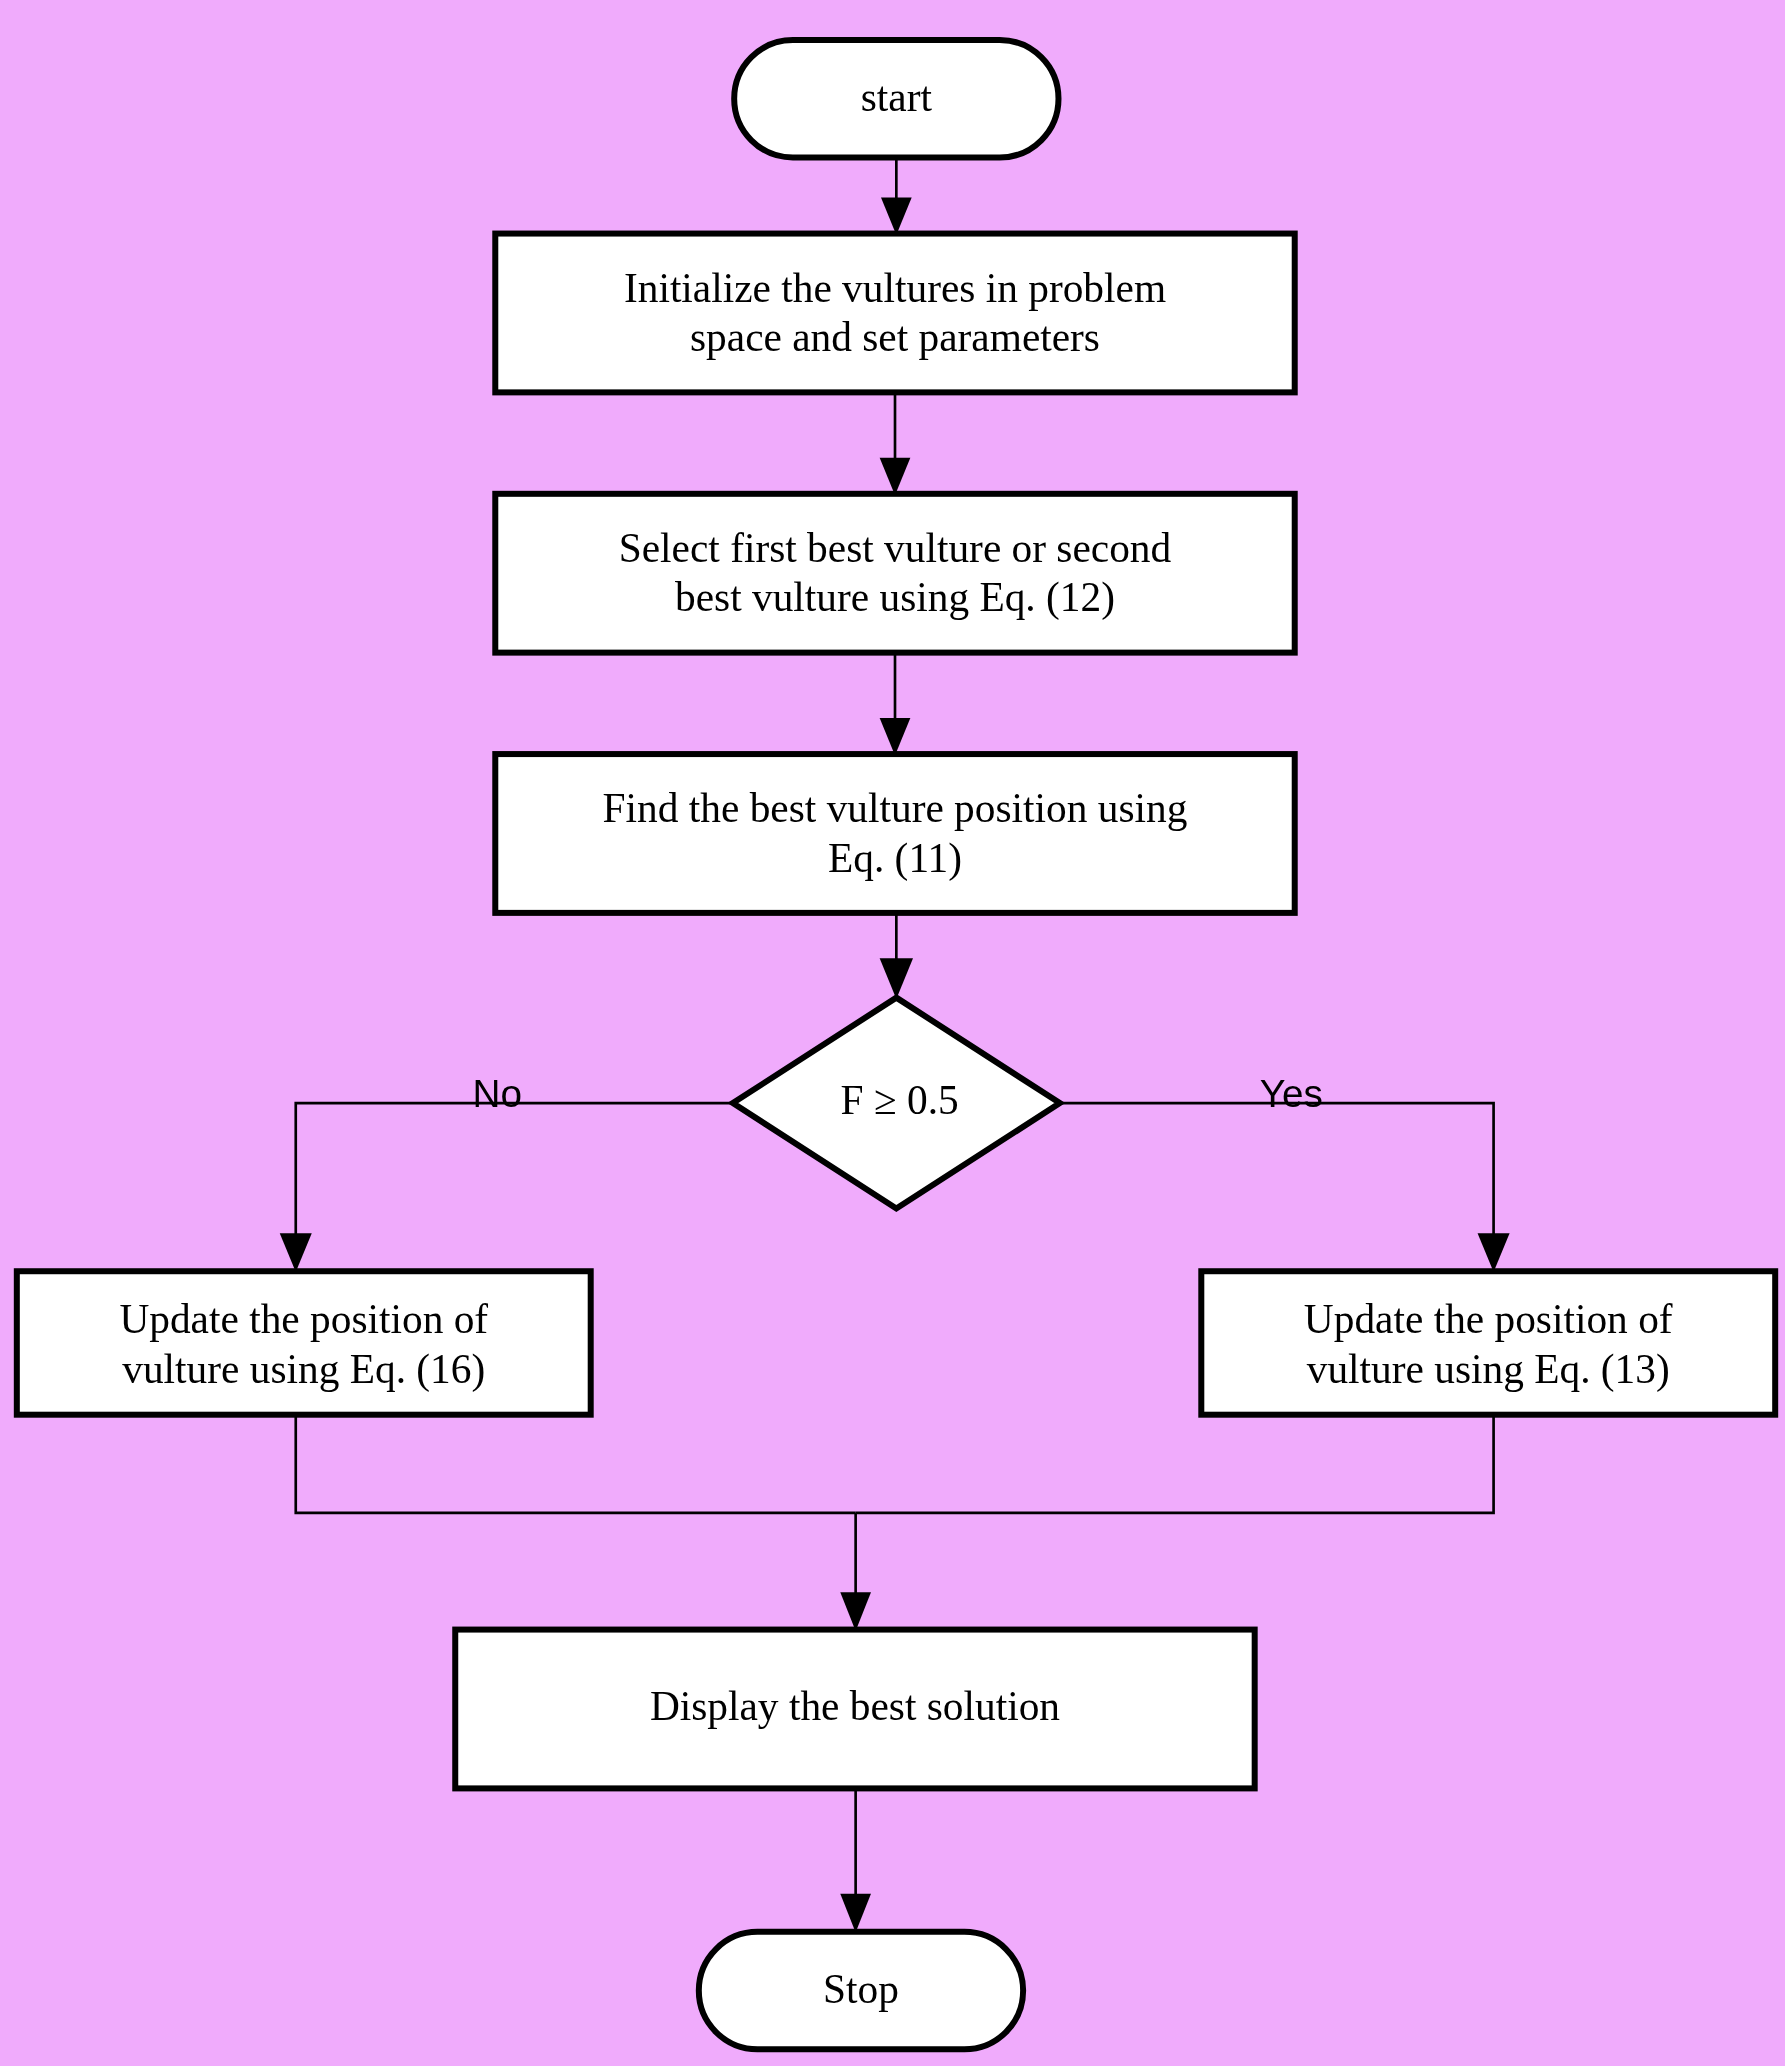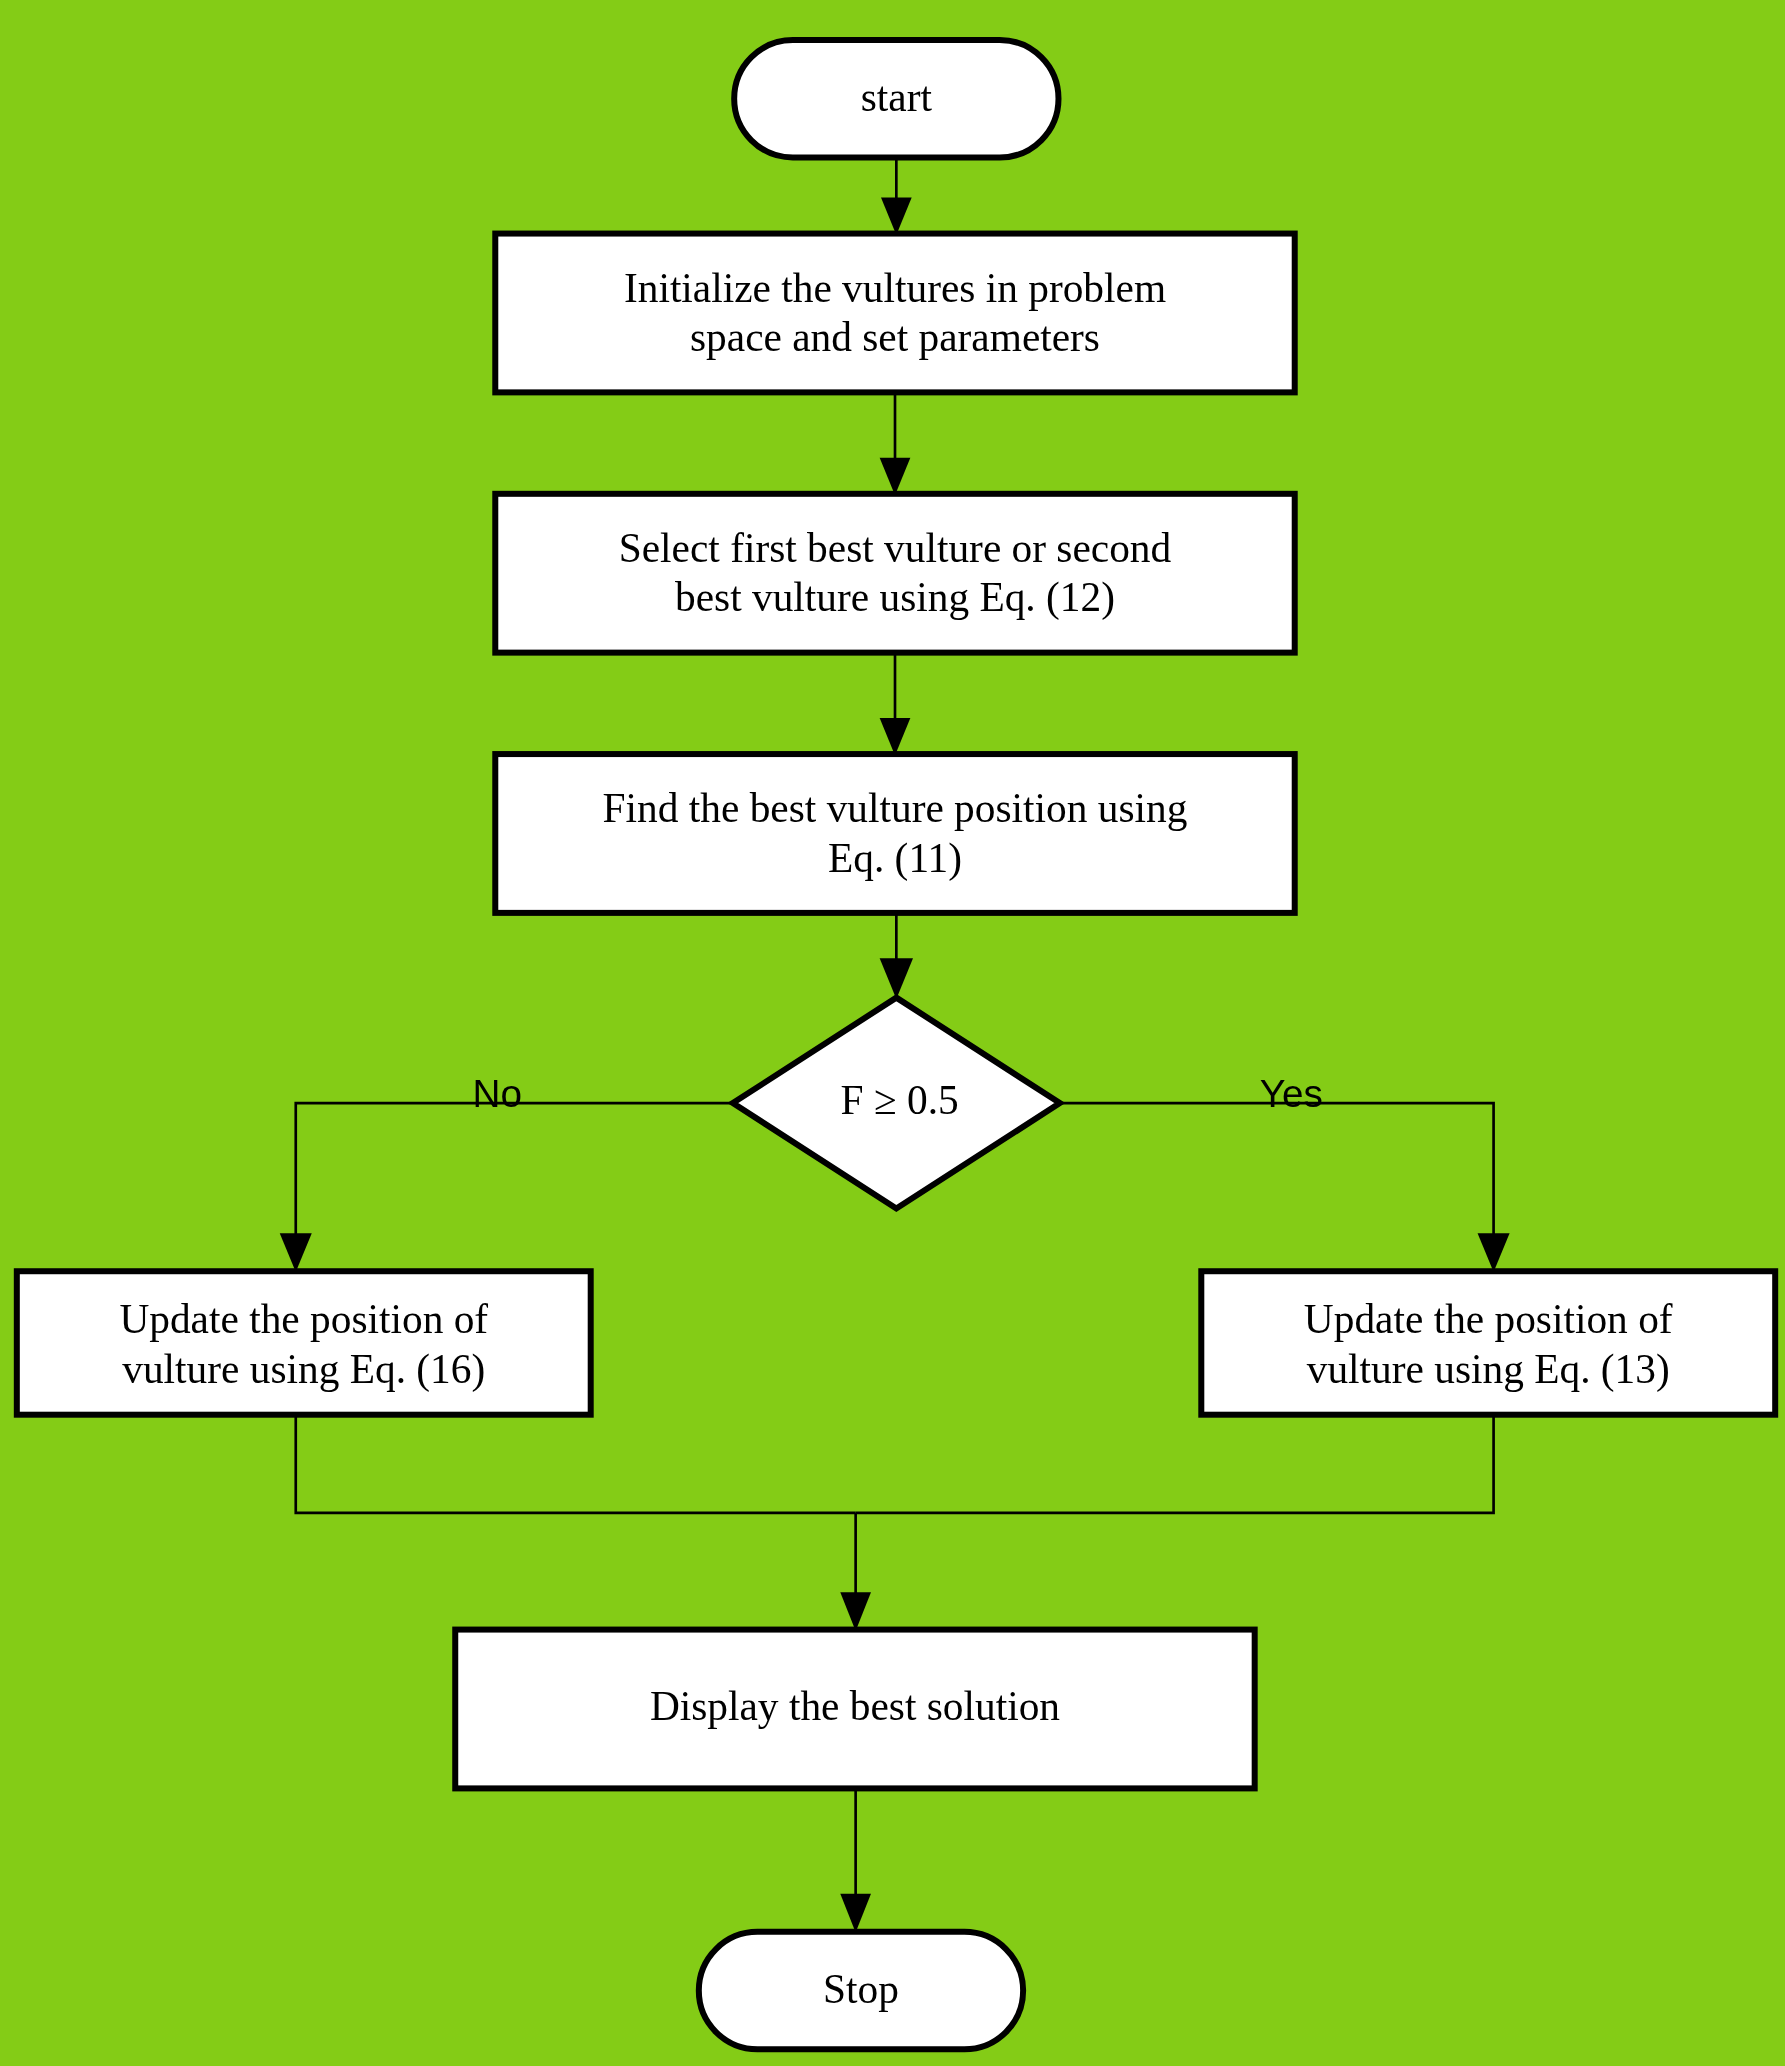--- a/index.html
+++ b/index.html
@@ -5,21 +5,21 @@
 <style>
   html, body {
     margin: 0;
     padding: 0;
     background: #ffffff;
   }
   #page {
     position: relative;
     width: 1786px;
     height: 2066px;
-    background: #84cc16;
+    background: #f0abfc;
     overflow: hidden;
   }
   svg#flowchart {
     display: block;
     width: 1786px;
     height: 2066px;
   }
   .node-shape {
     fill: #ffffff;
     stroke: #000000;

